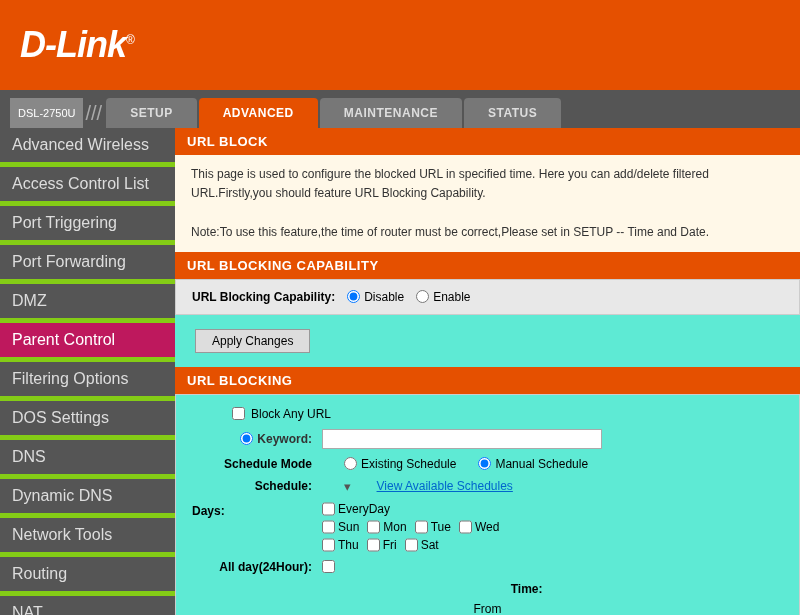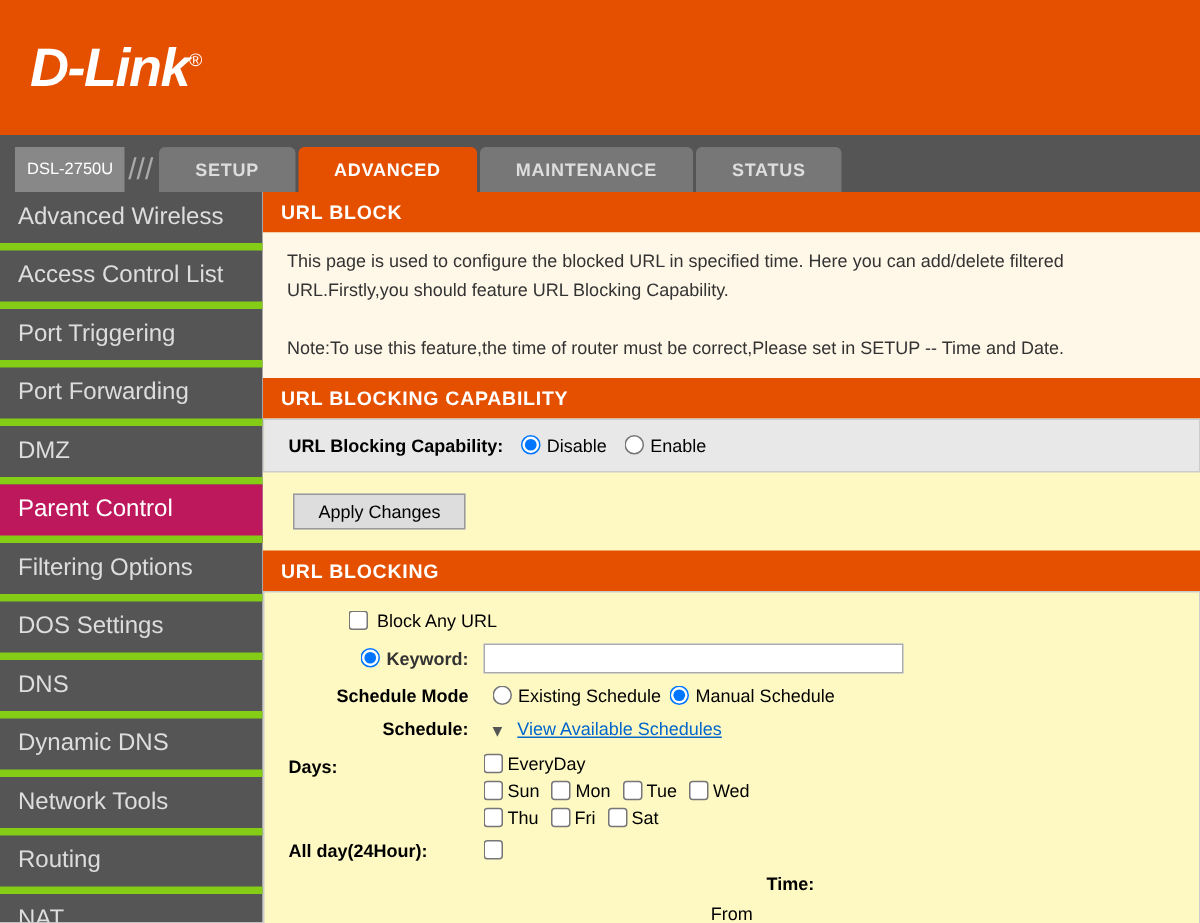--- a/index.html
+++ b/index.html
@@ -96,21 +96,21 @@
     }
     .sidebar-item.active {
       background: #be185d;
       color: white;
       font-weight: normal;
     }
 
     
     .content {
       flex: 1;
-      background: #fef9c3;
+      background: #5eead4;
       overflow-y: auto;
       padding: 0;
     }
 
     
     .section-header {
       background: #e55000;
       color: white;
       font-size: 13px;
       font-weight: bold;
@@ -220,21 +220,21 @@
     }
     .link-text {
       color: #0066cc;
       text-decoration: underline;
       cursor: pointer;
       font-size: 12px;
     }
     .schedule-row {
       display: flex;
       align-items: center;
-      gap: 6px;
+      gap: 22px;
       margin-bottom: 8px;
       font-size: 12px;
     }
     .time-row {
       display: flex;
       align-items: center;
       gap: 6px;
       margin-bottom: 4px;
       font-size: 12px;
       flex-direction: column;
@@ -390,21 +390,21 @@
             </label>
             <label class="checkbox-label">
               <input type="checkbox" style="">
               <span>Sat</span>
             </label>
           </div>
         </div>
       </div>
 
       <div class="form-row">
-        <div style="min-width:130px;font-weight:bold;padding-right:10px;">All day(24Hour):</div>
+        <div style="text-align:right;min-width:130px;font-weight:bold;padding-right:10px;">All day(24Hour):</div>
         <input type="checkbox" style="">
       </div>
 
       <div class="time-row">
         <div style="text-align:right;min-width:130px;font-weight:bold;padding-right:10px;">Time:</div>
         <span>From</span>
         <input type="text" class="form-input-small" style="">
         <span class="colon">:</span>
         <input type="text" class="form-input-small" style="">
         <span>To</span>

